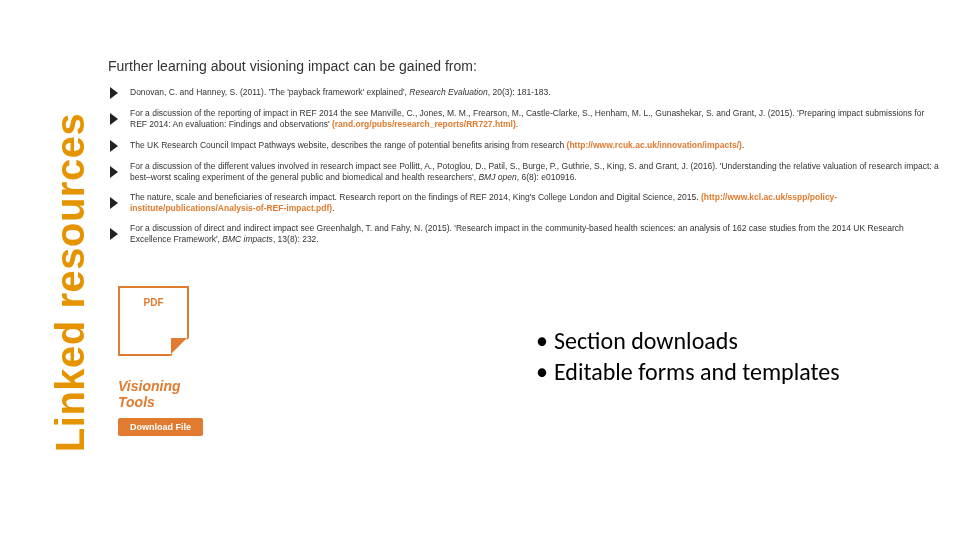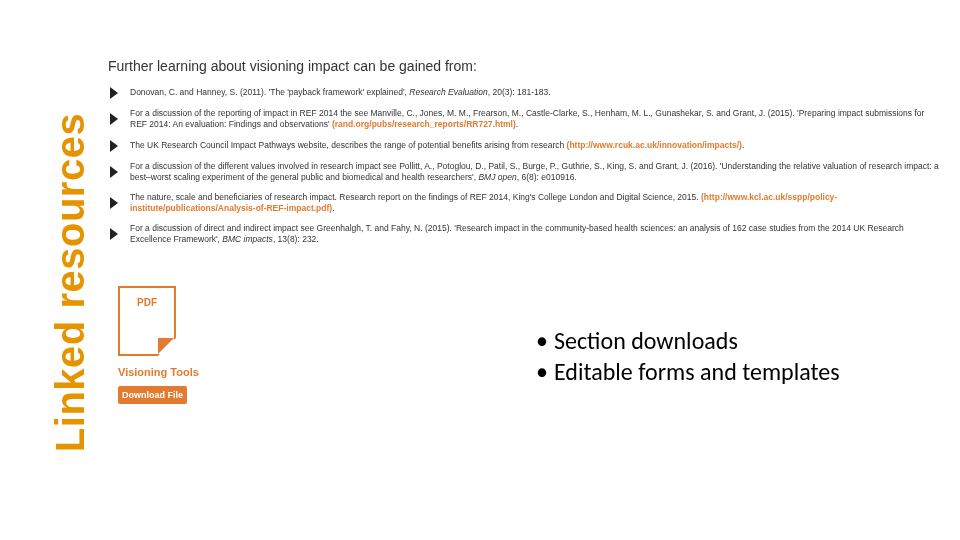--- a/index.html
+++ b/index.html
@@ -52,21 +52,21 @@
   .ref-body { flex: 1; }
   .ref-body .em { font-style: italic; }
   .ref-body .link { color: #e07b2f; font-weight: 700; }
   .download-card {
     position: absolute;
     left: 118px;
     top: 286px;
     width: 90px;
   }
   .pdf-box {
-    width: 58px;
+    width: 71px;
     height: 70px;
     border: 2px solid #e07b2f;
     position: relative;
     margin-bottom: 6px;
   }
   .pdf-box::after {
     content: "";
     position: absolute;
     right: -2px;
     bottom: -2px;
@@ -90,32 +90,33 @@
     left: 50%;
     transform: translateX(-50%);
     background: #fff;
     color: #e07b2f;
     font-size: 10px;
     font-weight: 700;
     padding: 1px 6px;
     border-radius: 2px;
   }
   .card-title {
-    font-size: 11px;
+    font-size: 14px;
     font-weight: 700;
     color: #e07b2f;
-    margin: 10px 0 6px 0;
+    margin: 22px 0 6px 0;
+    font-style: italic;
   }
   .dl-btn {
     display: inline-block;
     background: #e07b2f;
     color: #fff;
     font-size: 9px;
     font-weight: 600;
-    padding: 4px 4px;
+    padding: 4px 12px;
     border-radius: 2px;
   }
   .summary-bullets {
     position: absolute;
     left: 536px;
     top: 325px;
     font-size: 24px;
     font-family: "Calibri", "Segoe UI", Arial, sans-serif;
     color: #000;
     line-height: 1.3;

